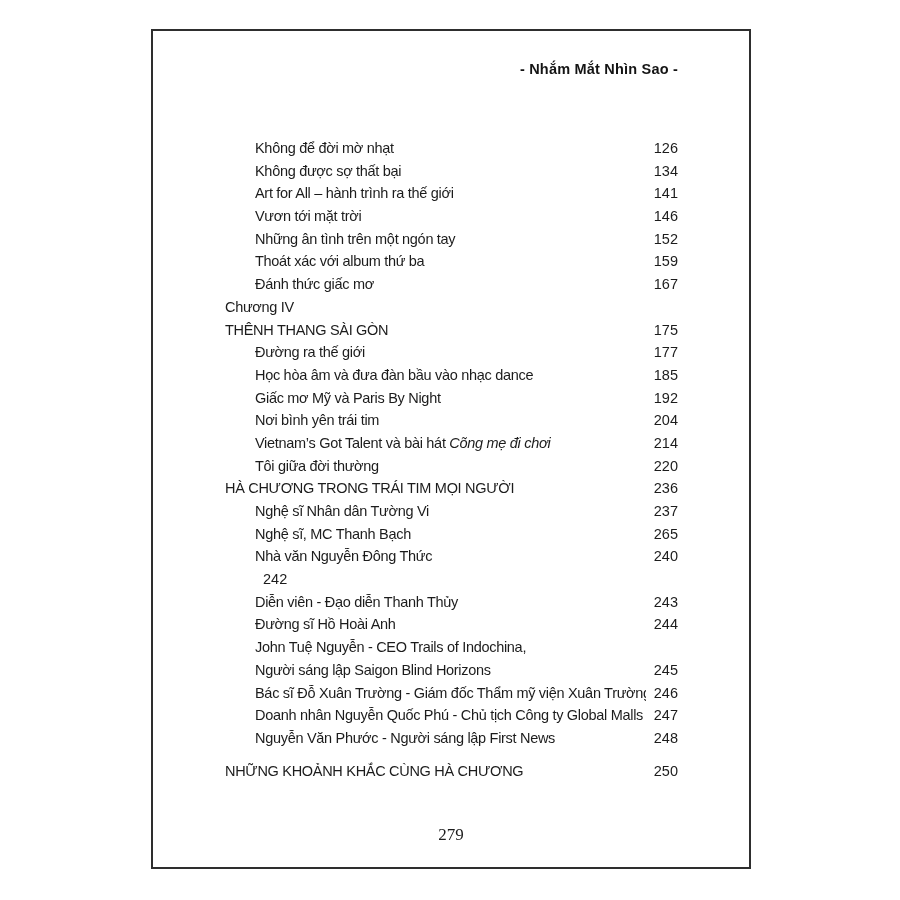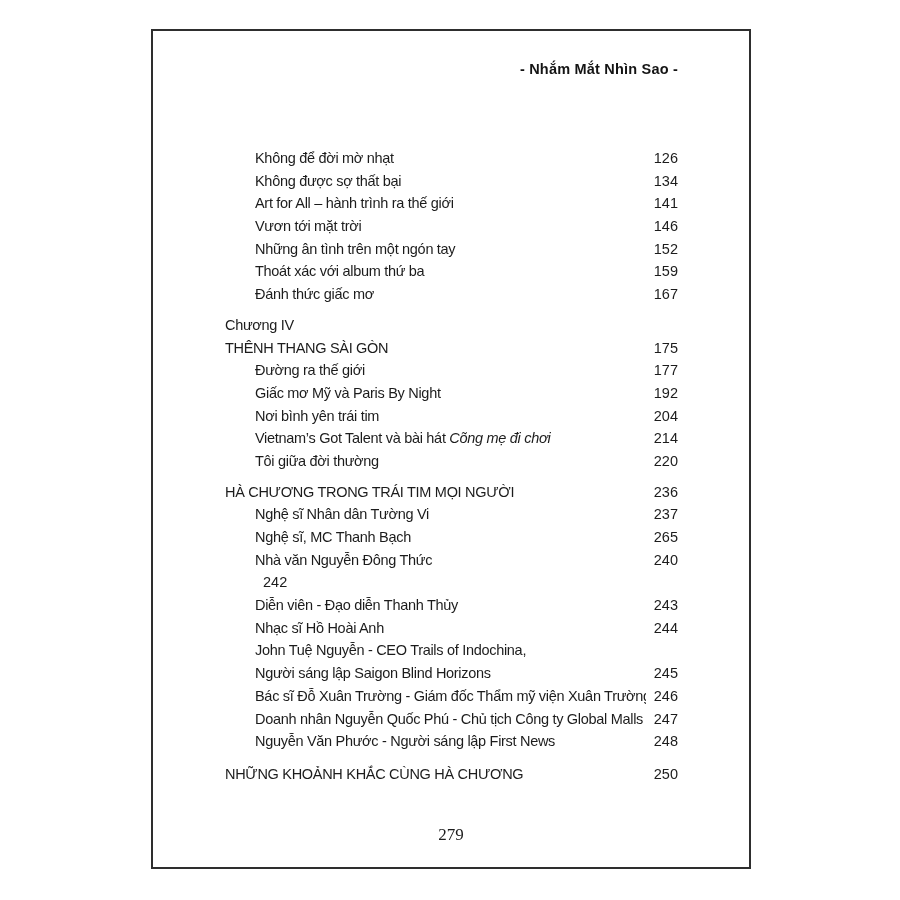--- a/index.html
+++ b/index.html
@@ -25,33 +25,33 @@
     top: 30px; right: 71px;
     font-size: 14.5px;
     font-weight: 700;
     letter-spacing: 0.2px;
     color: #141414;
     white-space: nowrap;
   }
 
   .toc {
     position: absolute;
-    top: 116px; left: 72px; right: 71px;
+    top: 106px; left: 72px; right: 71px;
   }
   .toc-row {
     display: flex;
     align-items: baseline;
     height: 22.7px;
     line-height: 22.7px;
     font-size: 14.5px;
     letter-spacing: -0.3px;
     white-space: nowrap;
   }
   .toc-row.sub { padding-left: 30px; }
-  .toc-row.gap-normal { margin-top: 8px; }
+  .toc-row.gap-normal { }
   .toc-row.gap-large  { margin-top: 10px; align-items: center; }
   .toc-title { flex: 1 1 auto; overflow: hidden; }
   .toc-title .it { font-style: italic; text-align: right; }
   .toc-page  { flex: 0 0 auto; margin-left: 8px; text-align: right; letter-spacing: 0; }
 
   .folio {
     position: absolute;
     left: 0; right: 0; bottom: 22px;
     text-align: center;
     font-family: "Liberation Serif", serif;
@@ -101,20 +101,24 @@
         </div>
         <div class="toc-row section">
           <span class="toc-title">THÊNH THANG SÀI GÒN</span>
           <span class="toc-page">175</span>
         </div>
         <div class="toc-row sub">
           <span class="toc-title">Đường ra thế giới</span>
           <span class="toc-page">177</span>
         </div>
         <div class="toc-row sub">
+          <span class="toc-title">Học hòa âm và đưa đàn bầu vào nhạc dance</span>
+          <span class="toc-page">185</span>
+        </div>
+        <div class="toc-row sub">
           <span class="toc-title">Giấc mơ Mỹ và Paris By Night</span>
           <span class="toc-page">192</span>
         </div>
         <div class="toc-row sub">
           <span class="toc-title">Nơi bình yên trái tim</span>
           <span class="toc-page">204</span>
         </div>
         <div class="toc-row sub">
           <span class="toc-title">Vietnam’s Got Talent và bài hát <span class="it">Cõng mẹ đi chơi</span></span>
           <span class="toc-page">214</span>
@@ -140,21 +144,21 @@
           <span class="toc-page">240</span>
         </div>
         <div class="toc-row sub">
           <span class="toc-page">242</span>
         </div>
         <div class="toc-row sub">
           <span class="toc-title">Diễn viên - Đạo diễn Thanh Thủy</span>
           <span class="toc-page">243</span>
         </div>
         <div class="toc-row sub">
-          <span class="toc-title">Nhạc sĩ Hồ Hoài Anh</span>
+          <span class="toc-title">Đường sĩ Hồ Hoài Anh</span>
           <span class="toc-page">244</span>
         </div>
         <div class="toc-row sub">
           <span class="toc-title">John Tuệ Nguyễn - CEO Trails of Indochina,</span>
         </div>
         <div class="toc-row sub">
           <span class="toc-title">Người sáng lập Saigon Blind Horizons</span>
           <span class="toc-page">245</span>
         </div>
         <div class="toc-row sub">

